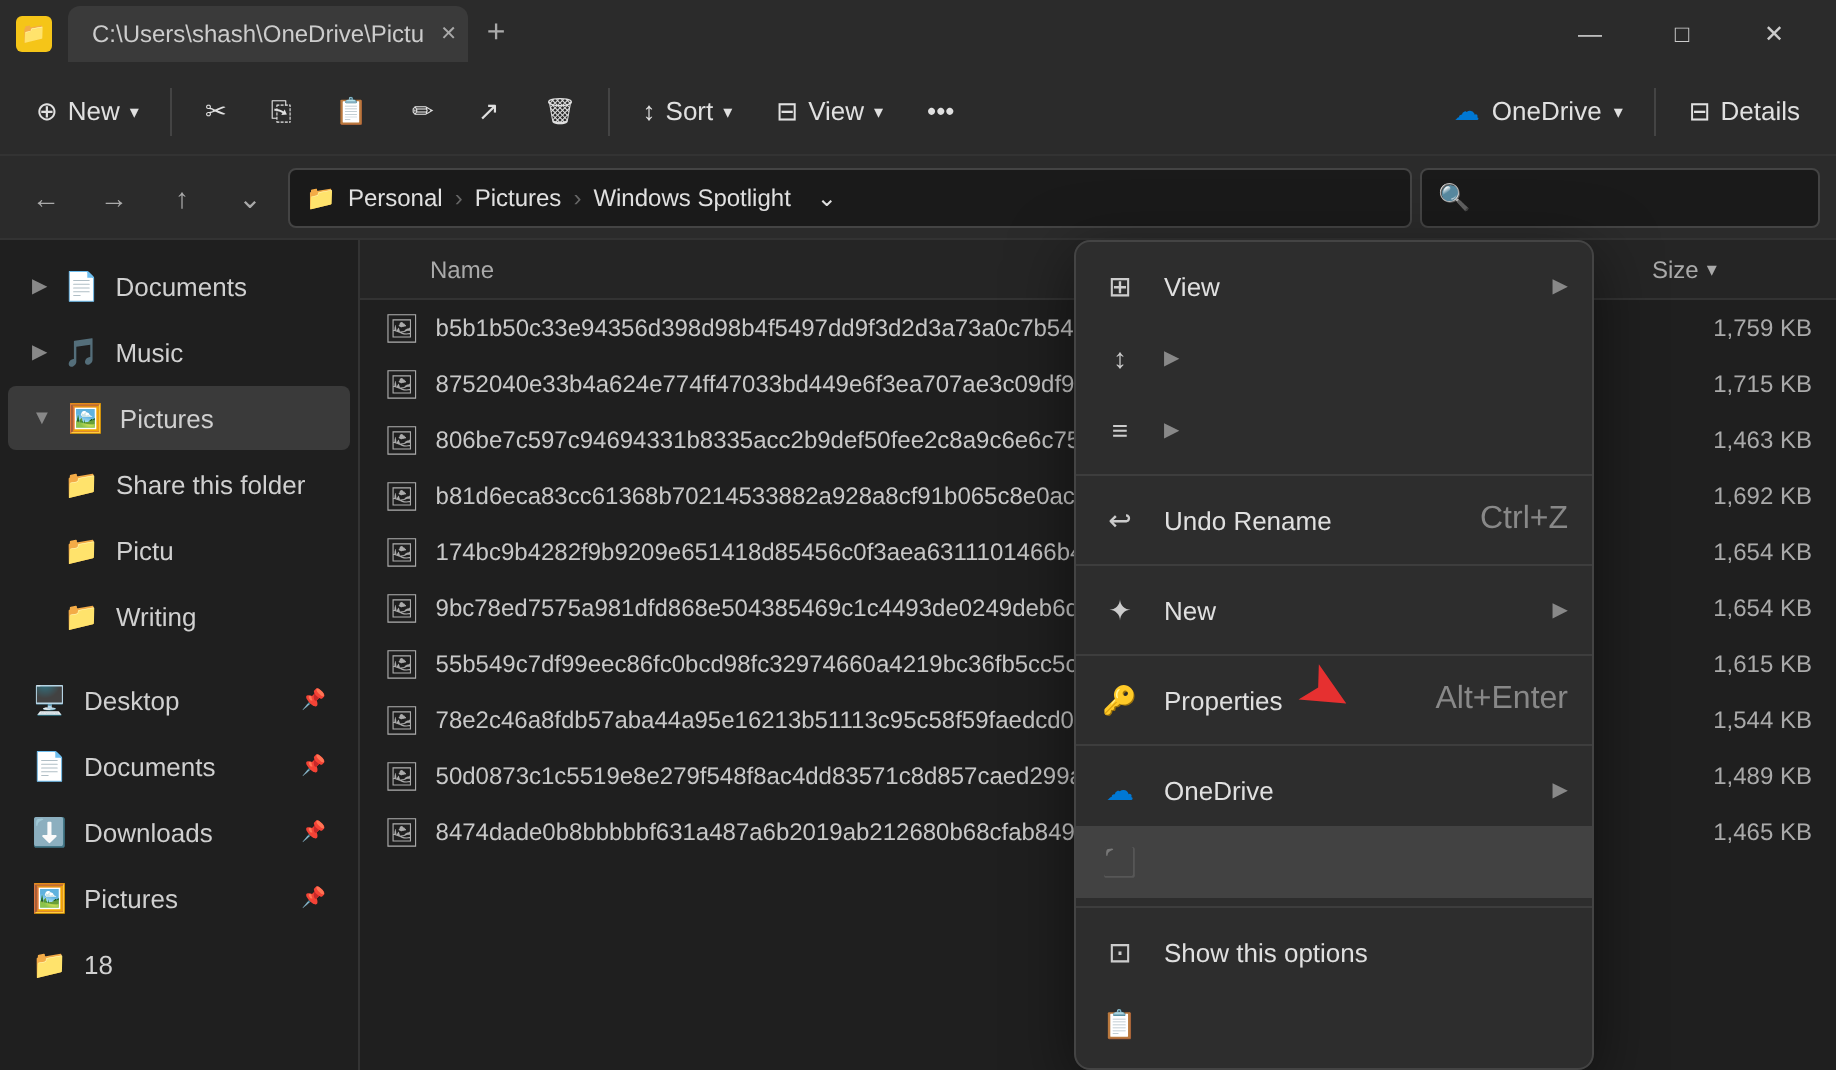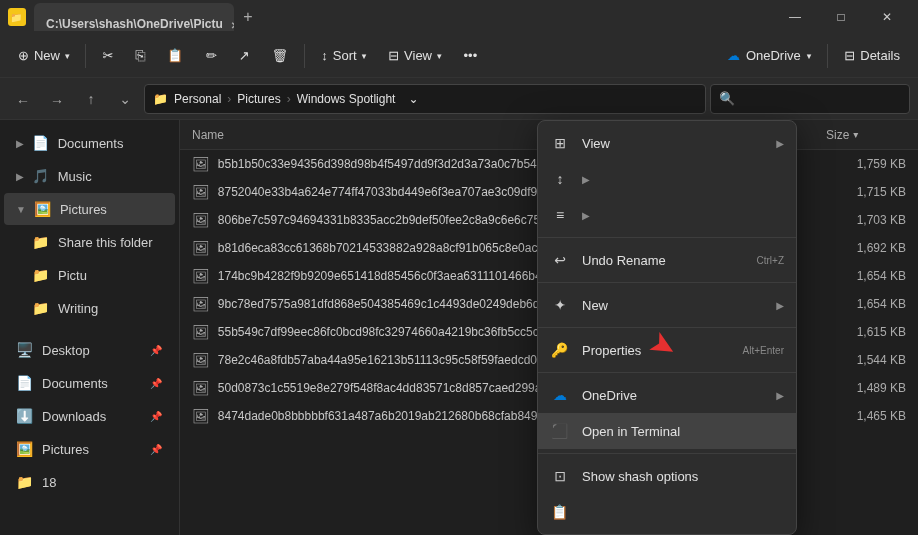--- a/index.html
+++ b/index.html
@@ -39,30 +39,29 @@
       display: flex;
       align-items: center;
       flex: 1;
       height: 100%;
     }
     .tab {
       background: #3a3a3a;
       height: 28px;
       padding: 0 12px;
       display: flex;
-      align-items: flex-end;
+      align-items: center;
       border-radius: 6px 6px 0 0;
       font-size: 12px;
       color: #ccc;
       max-width: 200px;
       overflow: hidden;
       text-overflow: ellipsis;
       white-space: nowrap;
       gap: 8px;
-      font-weight: bold;
     }
     .tab-close {
       font-size: 10px;
       color: #aaa;
       cursor: pointer;
     }
     .tab-new {
       width: 28px;
       height: 28px;
       display: flex;
@@ -250,21 +249,21 @@
     .file-header {
       display: flex;
       align-items: center;
       padding: 4px 12px;
       border-bottom: 1px solid #333;
       height: 30px;
       font-size: 12px;
       color: #aaa;
       background: #252525;
     }
-    .file-header-name { flex: 1; }
+    .file-header-name { flex: 1; margin-left: 23px; }
     .file-header-size {
       width: 80px;
       text-align: center;
     }
     .file-row {
       display: flex;
       align-items: center;
       padding: 2px 12px;
       height: 28px;
       font-size: 12px;
@@ -311,21 +310,21 @@
       color: #e0e0e0;
       font-size: 13px;
     }
     .ctx-icon {
       width: 20px;
       text-align: center;
       font-size: 14px;
       color: #ccc;
     }
     .ctx-label { flex: 1; }
-    .ctx-shortcut { color: #888; font-size: 10px; }
+    .ctx-shortcut { color: #888; font-size: 16px; }
     .ctx-arrow { color: #888; font-size: 10px; }
     .ctx-sep {
       height: 1px;
       background: #3d3d3d;
       margin: 4px 0;
     }
     .ctx-item.active-item { background: rgba(255,255,255,0.10); }
 
     
     .red-arrow {
@@ -496,21 +495,21 @@
       <span class="file-size">1,759 KB</span>
     </div>
     <div class="file-row">
       <span class="file-icon">🖼</span>
       <span class="file-name">8752040e33b4a624e774ff47033bd449e6f3ea707ae3c09df908</span>
       <span class="file-size">1,715 KB</span>
     </div>
     <div class="file-row">
       <span class="file-icon">🖼</span>
       <span class="file-name">806be7c597c94694331b8335acc2b9def50fee2c8a9c6e6c758</span>
-      <span class="file-size">1,703 KB</span>
+      <span class="file-size">1,463 KB</span>
     </div>
     <div class="file-row">
       <span class="file-icon">🖼</span>
       <span class="file-name">b81d6eca83cc61368b70214533882a928a8cf91b065c8e0acb8</span>
       <span class="file-size">1,692 KB</span>
     </div>
     <div class="file-row">
       <span class="file-icon">🖼</span>
       <span class="file-name">174bc9b4282f9b9209e651418d85456c0f3aea6311101466b4c</span>
       <span class="file-size">1,654 KB</span>
@@ -576,25 +575,24 @@
     <span class="ctx-shortcut">Alt+Enter</span>
   </div>
   <div class="ctx-sep"></div>
   <div class="ctx-item">
     <span class="ctx-icon onedrive-cloud">☁</span>
     <span class="ctx-label">OneDrive</span>
     <span class="ctx-arrow">▶</span>
   </div>
   <div class="ctx-item active-item">
     <span class="ctx-icon">⬛</span>
-    <span class="ctx-label">Open in Terminal</span>
   </div>
   <div class="ctx-sep"></div>
   <div class="ctx-item">
     <span class="ctx-icon">⊡</span>
-    <span class="ctx-label">Show shash options</span>
+    <span class="ctx-label">Show this options</span>
   </div>
   <div class="ctx-item">
     <span class="ctx-icon">📋</span>
   </div>
 </div>
 
 <div class="red-arrow">➤</div>
 
 </body></html>

